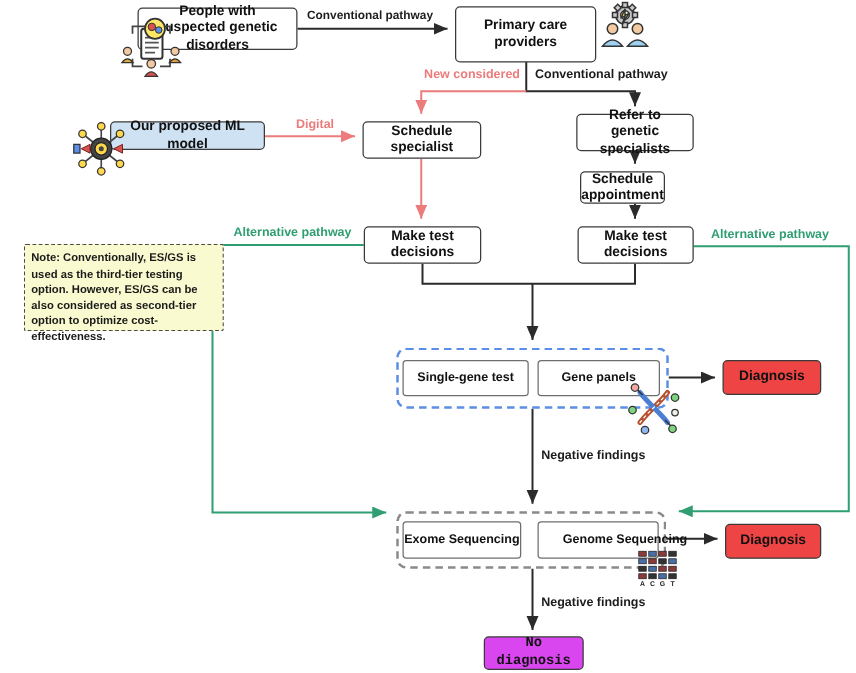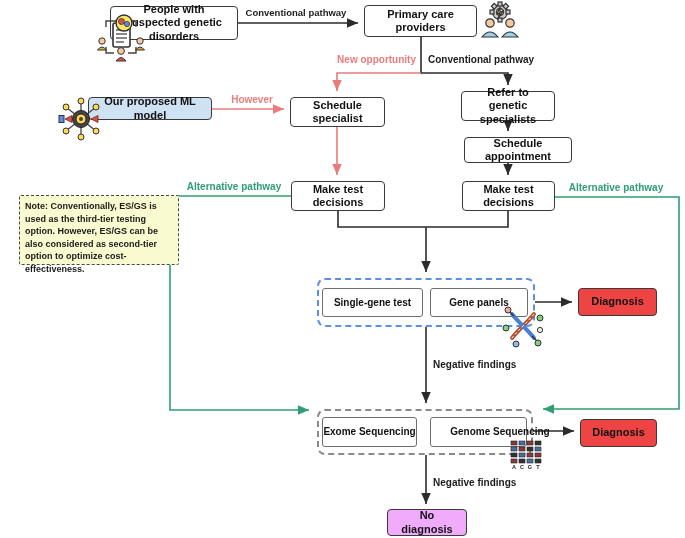--- a/index.html
+++ b/index.html
@@ -6,21 +6,21 @@
   .canvas{position:relative;width:685px;height:538px;background:#ffffff;overflow:hidden;
           font-family:"Liberation Sans",sans-serif;}
   svg.wires{position:absolute;left:0;top:0;z-index:1;}
   .node{position:absolute;box-sizing:border-box;z-index:2;background:#fff;
         border:1.6px solid #3a3a3a;border-radius:4px;display:flex;align-items:center;
         justify-content:center;text-align:center;font-weight:bold;font-size:11px;
         line-height:1.2;color:#111;padding:2px 5px;}
   .node.small{font-size:10px;border:1.2px solid #6e6e6e;border-radius:3px;white-space:nowrap;}
   .node.fill-blue{background:#cfe2f3;}
   .node.fill-green{background:#ef4444;}
-  .node.fill-lav{background:#f0abfc;}
+  .node.fill-lav{background:#d946ef;font-family:Liberation Mono, monospace;}
   .container-dashed{position:absolute;box-sizing:border-box;z-index:1;border-radius:8px;background:transparent;}
   .cd-blue{border:2px dashed #5b8ee6;}
   .cd-gray{border:2px dashed #8a8a8a;}
   .note{position:absolute;box-sizing:border-box;z-index:2;background:#fafad0;
         border:1.6px dashed #4a4a4a;border-radius:2px;font-weight:bold;font-size:9px;
         line-height:1.4;color:#1a1a1a;padding:4px 5px;text-align:left;margin-left:16px;}
   .lbl{position:absolute;z-index:3;font-weight:bold;font-size:10px;color:#1c1c1c;white-space:nowrap;}
   .lbl.red{color:#ec7b7b;}
   .lbl.green{color:#2f9e72;}
   .lbl.center{text-align:center;}
@@ -63,33 +63,33 @@
     <path d="M291,196 L170,196 L170,410 L309,410" stroke="#2f9e72" stroke-width="1.6" fill="none" marker-end="url(#ag)"></path>
     <path d="M555,197 L679,197 L679,409 L543,409" stroke="#2f9e72" stroke-width="1.6" fill="none" marker-end="url(#ag)"></path>
   </svg>
 
   <div class="container-dashed cd-blue" style="left:317px;top:278px;width:218px;height:49px;"></div>
   <div class="container-dashed cd-gray" style="left:317px;top:409px;width:216px;height:46px;"></div>
 
   <div class="node" style="left:110px;top:6px;width:128px;height:34px;">
       <span>People with suspected genetic disorders</span>
     </div>
-  <div class="node" style="left:364px;top:5px;width:113px;height:32px;">
+  <div class="node" style="left:364px;top:5px;width:113px;height:45px;">
       <span>Primary care providers</span>
     </div>
   <div class="node fill-blue" style="left:88px;top:97px;width:124px;height:23px;">
       <span>Our proposed ML model</span>
     </div>
   <div class="node" style="left:290px;top:97px;width:95px;height:30px;">
       <span>Schedule specialist</span>
     </div>
   <div class="node" style="left:461px;top:91px;width:94px;height:30px;justify-content:flex-end;">
       <span>Refer to genetic specialists</span>
     </div>
-  <div class="node" style="left:464px;top:137px;width:108px;height:26px;">
+  <div class="node" style="left:464px;top:137px;width:68px;height:26px;">
       <span>Schedule appointment</span>
     </div>
   <div class="node" style="left:291px;top:181px;width:94px;height:30px;">
       <span>Make test decisions</span>
     </div>
   <div class="node" style="left:462px;top:181px;width:93px;height:30px;">
       <span>Make test decisions</span>
     </div>
   <div class="node small" style="left:322px;top:288px;width:101px;height:29px;">
       <span>Single-gene test</span>
@@ -109,23 +109,23 @@
   <div class="node fill-green" style="left:580px;top:419px;width:77px;height:28px;">
       <span>Diagnosis</span>
     </div>
   <div class="node fill-lav" style="left:387px;top:509px;width:80px;height:27px;">
       <span>No diagnosis</span>
     </div>
 
   <div class="note" style="left:3px;top:195px;width:160px;height:70px;"><span>Note: Conventionally,  ES/GS is used as the third-tier testing option. However,  ES/GS can be also considered as second-tier option to optimize cost-effectiveness.</span></div>
 
   <div class="lbl center" style="left:240px;top:7px;width:112px;font-size:9.5px;">Conventional pathway</div>
-  <div class="lbl red right" style="left:330px;top:54px;width:86px;">New opportunity</div>
+  <div class="lbl red right" style="left:330px;top:54px;width:86px;">New considered</div>
   <div class="lbl" style="left:428px;top:54px;">Conventional pathway</div>
-  <div class="lbl red center" style="left:220px;top:94px;width:64px;">However</div>
+  <div class="lbl red center" style="left:220px;top:94px;width:64px;">Digital</div>
   <div class="lbl green center" style="left:186px;top:181px;width:96px;">Alternative pathway</div>
   <div class="lbl green center" style="left:568px;top:182px;width:96px;">Alternative pathway</div>
   <div class="lbl" style="left:433px;top:359px;">Negative findings</div>
   <div class="lbl" style="left:433px;top:477px;">Negative findings</div>
 
   <svg class="icon" style="left:92px;top:13px;" width="58" height="50" viewBox="0 0 58 50">
     <path d="M14,14 L14,8 L24,8 M44,14 L44,8 L40,8 M14,34 L14,40 L22,40 M44,34 L44,40 L36,40" stroke="#444" stroke-width="1.4" fill="none"></path>
     <rect x="21" y="10" width="17" height="24" rx="2" fill="#fff" stroke="#333" stroke-width="1.6"></rect>
     <rect x="25" y="7" width="9" height="5" rx="1.5" fill="#e8b76a" stroke="#333" stroke-width="1.2"></rect>
     <line x1="24" y1="17" x2="35" y2="17" stroke="#555" stroke-width="1.4"></line>

